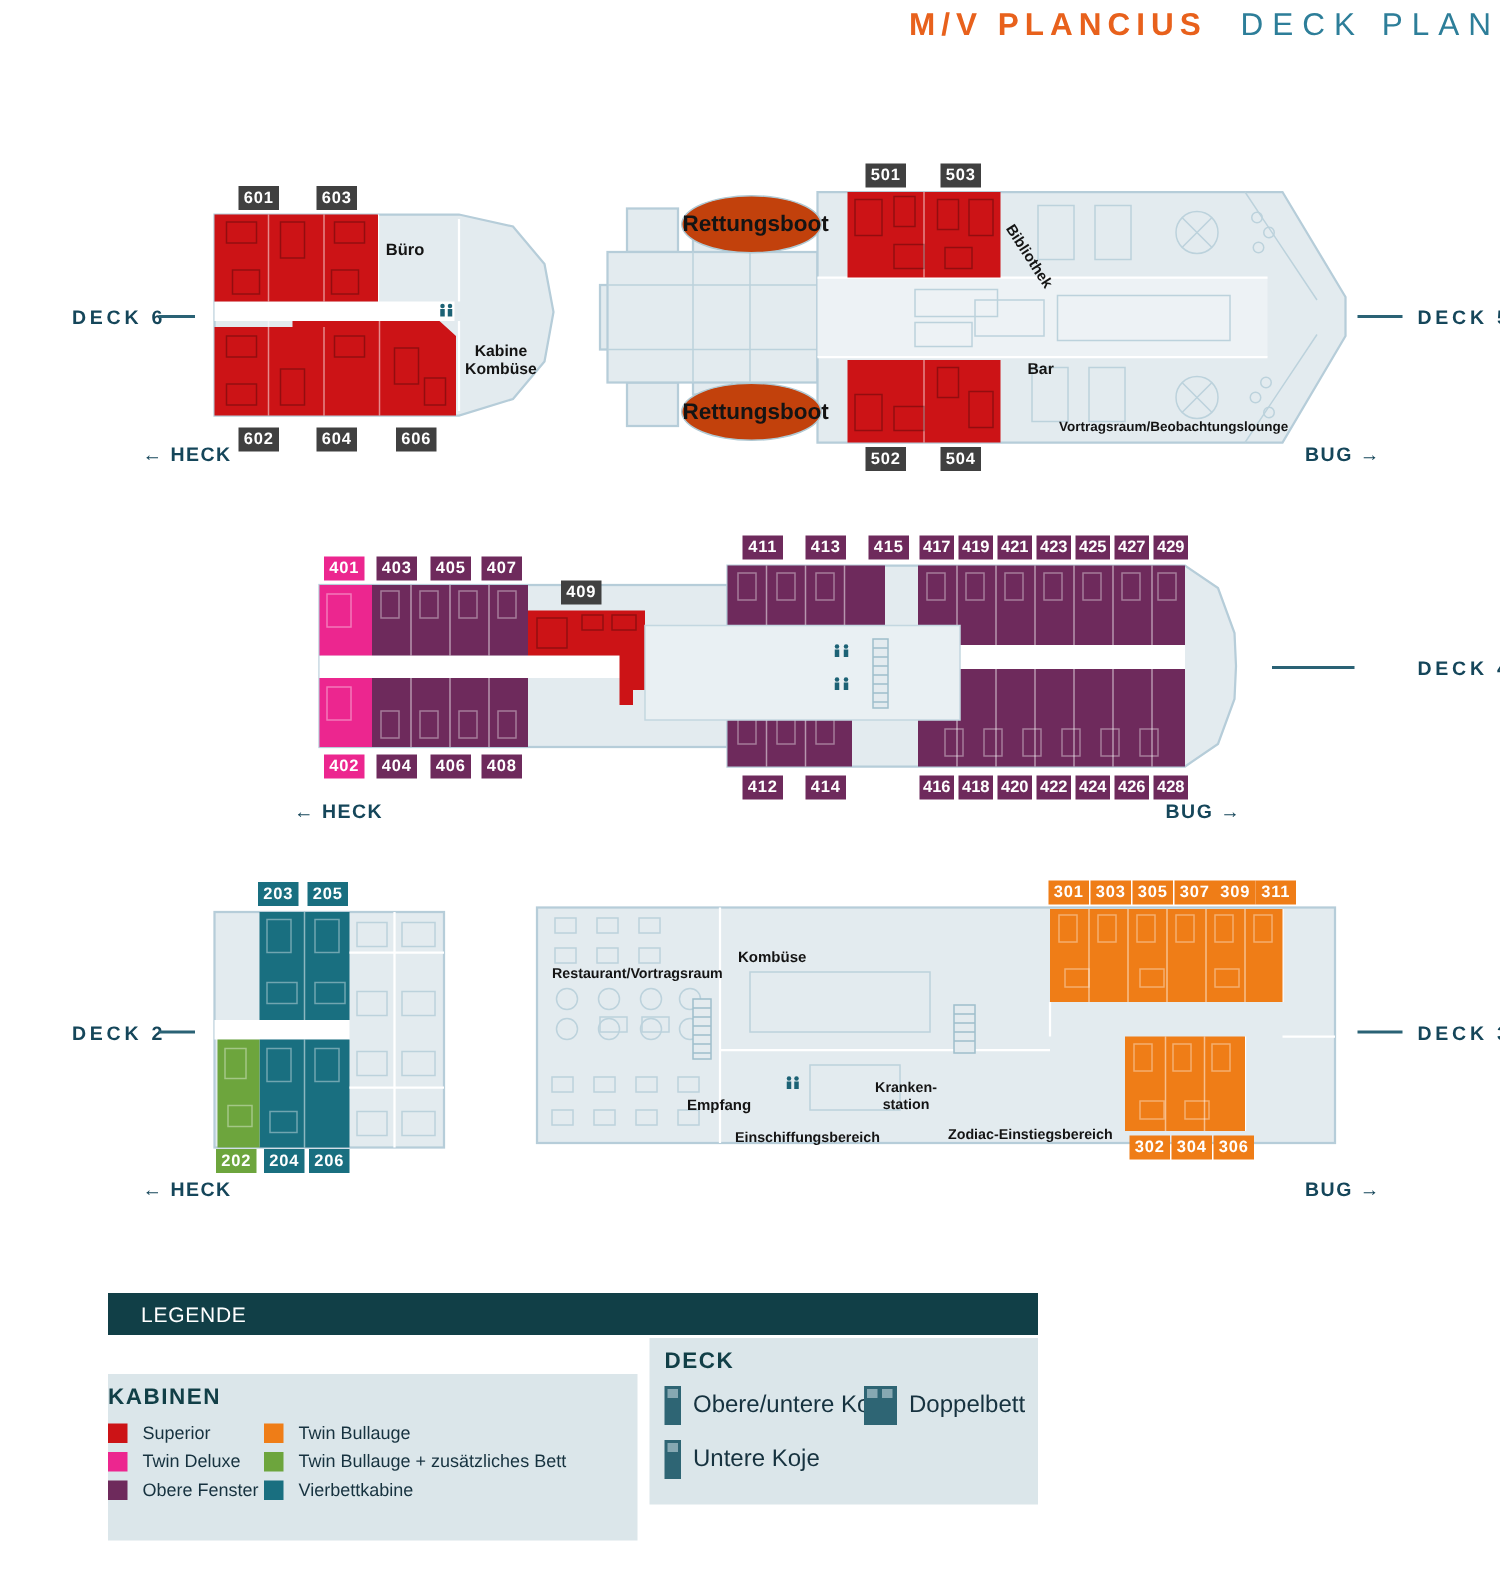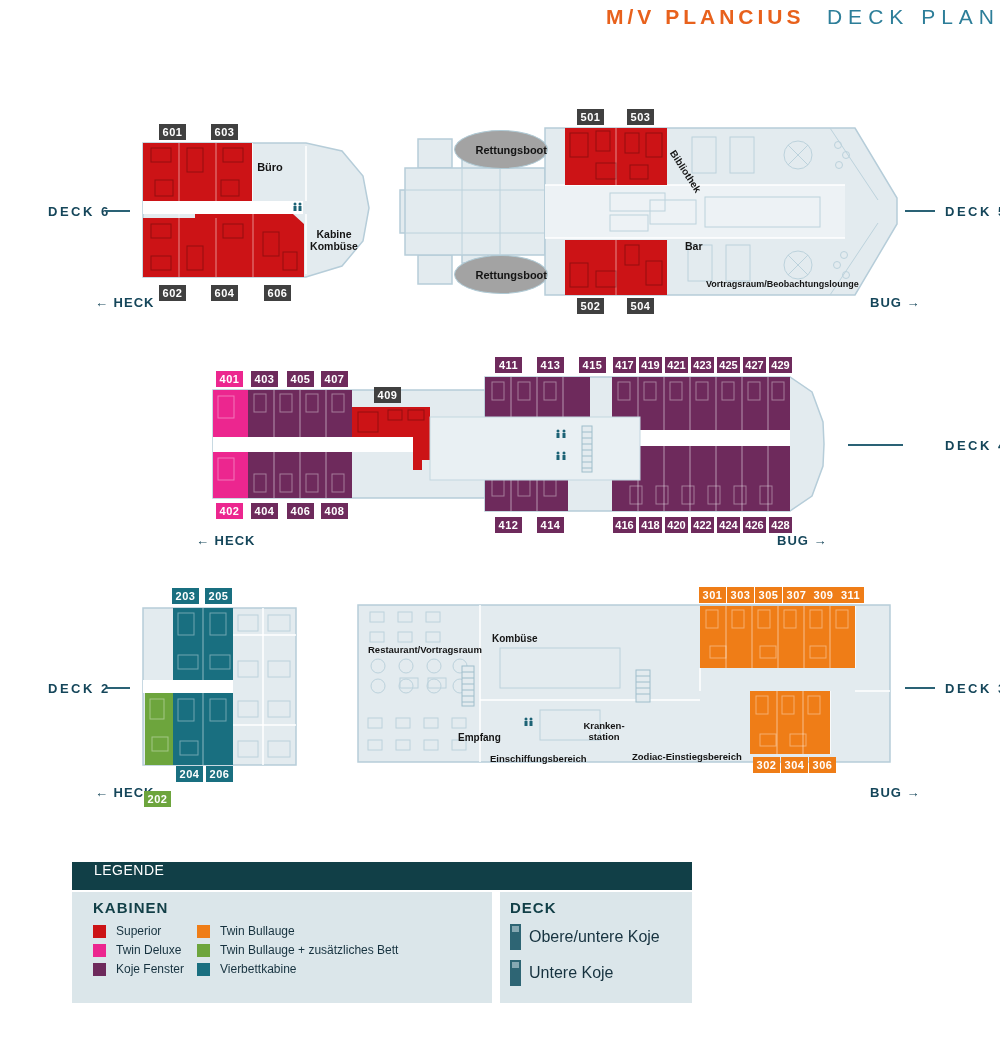--- a/index.html
+++ b/index.html
@@ -15,43 +15,43 @@
   .furnw{stroke:rgba(255,255,255,.38);fill:none;stroke-width:1;}
   .hatchl{stroke:#9FBECB;stroke-width:1;}
   .figс{fill:#1C6275;}
   .c-red{fill:#CC1316;}.c-pink{fill:#EC268F;}.c-purple{fill:#6E2A5C;}
   .c-orange{fill:#EF7D17;}.c-green{fill:#6DA53D;}.c-teal{fill:#196F80;}
 
   .chip{position:absolute;min-width:21px;padding:1px 3px;text-align:center;
         font-weight:bold;font-size:11px;line-height:14px;color:#fff;letter-spacing:.5px;}
   .chip.tight{min-width:19px;padding:1px 2px;letter-spacing:0;}
   .t-red{background:#404040;}.t-pink{background:#EC268F;}.t-purple{background:#6E2A5C;}
-  .t-orange{background:#EF7D17;}.t-green{background:#6DA53D;margin-top:25px;}.t-teal{background:#196F80;}
+  .t-orange{background:#EF7D17;}.t-green{background:#6DA53D;}.t-teal{background:#196F80;}
 
   .title-row{position:absolute;top:5px;left:0;width:1000px;text-align:right;}
   .title-ship{color:#E8611C;font-weight:bold;font-size:21px;letter-spacing:4px;}
   .title-plan{color:#2D7E99;font-weight:normal;font-size:21px;letter-spacing:6px;margin-left:18px;}
 
   .deckname{position:absolute;font-weight:bold;font-size:13px;letter-spacing:2.5px;color:#15465A;white-space:nowrap;}
   .dline{position:absolute;height:2px;background:#2A6275;}
   .navlbl{position:absolute;font-weight:bold;font-size:13px;letter-spacing:1px;color:#15465A;white-space:nowrap;}
 
   .roomlbl{position:absolute;font-weight:bold;color:#141414;text-align:center;line-height:1.18;font-size:10px;}
   .nowrap{white-space:nowrap;}
-  .boat{position:absolute;width:92px;height:37px;background:#a3a3a3;border:1.5px solid #AFC9D4;
-        border-radius:50%;display:flex;align-items:center;justify-content:flex-end;
-        font-weight:bold;font-size:11px;color:#141414;}
+  .boat{position:absolute;width:92px;height:37px;background:#c2410c;border:1.5px solid #AFC9D4;
+        border-radius:50%;display:flex;align-items:center;justify-content:flex-start;
+        font-weight:bold;font-size:15px;color:#141414;}
   .rot{transform:rotate(57deg);transform-origin:left top;}
 
   .legend{position:absolute;left:72px;top:862px;width:620px;}
   .legend-header{height:28px;background:#113F47;color:#fff;font-size:14px;letter-spacing:.5px;
-                 display:flex;align-items:flex-start;padding-left:22px;box-sizing:border-box;}
+                 display:flex;align-items:center;padding-left:22px;box-sizing:border-box;}
   .legend-body{display:flex;gap:8px;margin-top:2px;}
   .panel{background:#DBE6EA;height:111px;box-sizing:border-box;padding-top:7px;}
-  .panel-kabinen{width:420px;padding-left:21px;}
+  .panel-kabinen{width:353px;margin-top:24px;}
   .panel-kojen{flex:1;padding-left:10px;}
   .panel-title{font-weight:bold;font-size:15px;letter-spacing:1px;color:#113F47;margin-bottom:8px;}
   .cols{display:flex;}
   .col1{width:104px;}
   .litem{display:flex;align-items:center;margin-bottom:5px;font-size:12px;color:#16323F;white-space:nowrap;}
   .sw{width:13px;height:13px;margin-right:10px;flex:0 0 13px;}
   .ko-cols{display:flex;}
   .ko-col1{width:133px;}
   .kitem{display:flex;align-items:center;margin-bottom:10px;font-size:16px;color:#16323F;white-space:nowrap;}
   .bedicon{background:#2E6574;margin-right:8px;position:relative;flex:0 0 auto;}
@@ -408,21 +408,21 @@
             <div class="litem">
               <span class="sw" style="background:#CC1316"></span>
               <span>Superior</span>
             </div>
             <div class="litem">
               <span class="sw" style="background:#EC268F"></span>
               <span>Twin Deluxe</span>
             </div>
             <div class="litem">
               <span class="sw" style="background:#6E2A5C"></span>
-              <span>Koje Fenster</span>
+              <span>Obere Fenster</span>
             </div>
           </div>
           <div>
             <div class="litem">
               <span class="sw" style="background:#EF7D17"></span>
               <span>Twin Bullauge</span>
             </div>
             <div class="litem">
               <span class="sw" style="background:#6DA53D"></span>
               <span>Twin Bullauge + zusätzliches Bett</span>
@@ -444,18 +444,27 @@
                 </span>
               <span>Obere/untere Koje</span>
             </div>
             <div class="kitem">
               <span class="bedicon single">
                   <span class="pil"></span>
                 </span>
               <span>Untere Koje</span>
             </div>
           </div>
+          <div>
+            <div class="kitem">
+              <span class="bedicon double">
+                  <span class="pil"></span>
+                  <span class="pil2"></span>
+                </span>
+              <span>Doppelbett</span>
+            </div>
+          </div>
         </div>
       </div>
     </div>
   </div>
 
 </div>
 
 </body></html>

